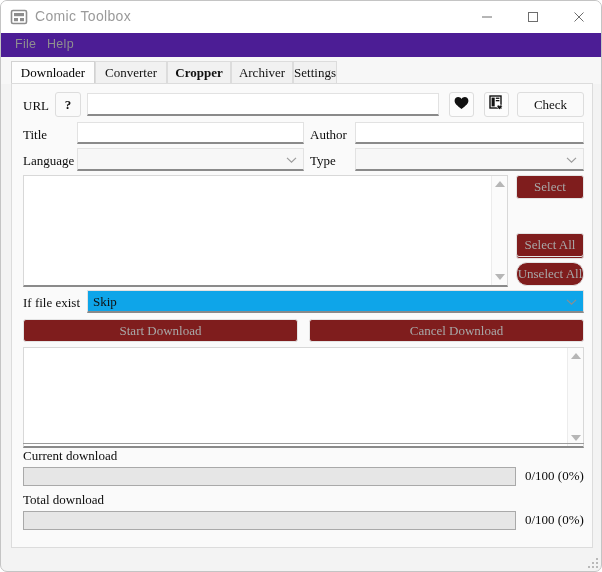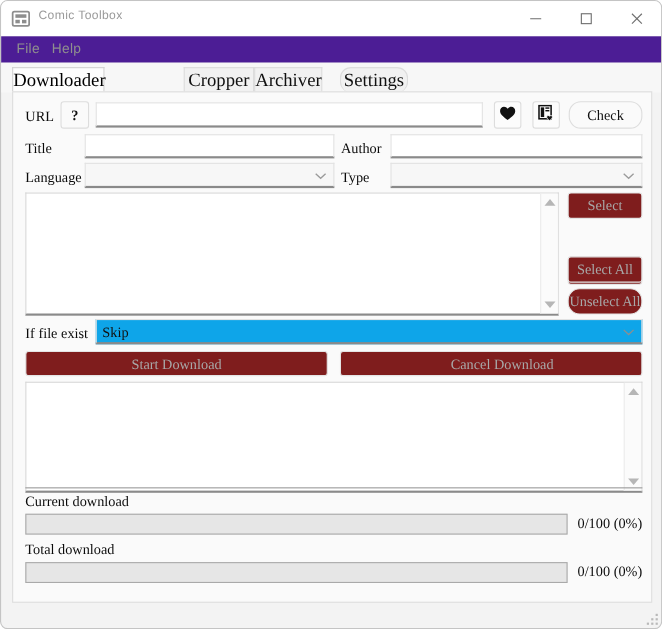--- a/index.html
+++ b/index.html
@@ -38,21 +38,21 @@
   }
   #app-icon {
     position: absolute;
     left: 9px; top: 7px;
     width: 18px; height: 18px;
   }
   #title-text {
     position: absolute;
     left: 34px; top: 7px;
     font-family: "Liberation Sans", sans-serif;
-    font-size: 11px;
+    font-size: 14px;
     color: #9a9a9a;
     letter-spacing: 0.35px;
     white-space: nowrap;
   }
   .win-btn {
     position: absolute;
     top: 0;
     width: 46px;
     height: 32px;
     cursor: default;
@@ -92,21 +92,21 @@
     background: #f7f7f7;
   }
   .tab {
     position: absolute;
     top: 4px;
     height: 23px;
     box-sizing: border-box;
     background: #f1f1f1;
     border: 1px solid #dcdcdc;
     border-bottom: none;
-    font-size: 17px;
+    font-size: 13px;
     color: #111111;
     text-align: center;
     line-height: 21px;
     cursor: default;
     white-space: nowrap;
   }
   .tab.active {
     background: #fdfdfd;
     border-color: #d2d2d2;
     height: 24px;
@@ -282,27 +282,30 @@
 
   <div id="menubar">
     <span class="menu-item" id="menu-file">File</span>
     <span class="menu-item" id="menu-help">Help</span>
   </div>
 
   <div id="tabstrip">
     <div class="tab active" style="left:10px; width:84px;">
       <span>Downloader</span>
     </div>
-    <div class="tab" style="left:166px; width:64px;">
+    <div class="tab" style="left:94px; width:72px;">
+      <span>Converter</span>
+    </div>
+    <div class="tab" style="left:166px; width:64px;font-weight:bold;">
       <span>Cropper</span>
     </div>
     <div class="tab" style="left:230px; width:62px;">
       <span>Archiver</span>
     </div>
-    <div class="tab" style="left:308px; width:62px;border-radius:10px;">
+    <div class="tab" style="left:292px; width:44px;">
       <span>Settings</span>
     </div>
   </div>
 
   <div id="panel">
 
     <span class="lbl" style="left:11px; top:14px;">URL</span>
     <div class="btn" style="left:43px; top:8px; width:26px; height:25px; font-weight:bold;">
       <span>?</span>
     </div>
@@ -321,21 +324,21 @@
         <svg width="15" height="15" viewBox="0 0 15 15">
           <rect x="1" y="1" width="11" height="12" fill="none" stroke="#111111" stroke-width="1.4"></rect>
           <rect x="2.6" y="2.6" width="3.1" height="8.8" fill="#111111"></rect>
           <rect x="6.8" y="2.6" width="3.6" height="1.3" fill="#111111"></rect>
           <rect x="6.8" y="5" width="3.6" height="1.3" fill="#111111"></rect>
           <path d="M10.6 14.6 C8.9 13.3 8 12.6 8 11.5 C8 10.6 8.6 10 9.4 10 C9.9 10 10.4 10.3 10.6 10.7 C10.9 10.3 11.3 10 11.8 10 C12.6 10 13.2 10.6 13.2 11.5 C13.2 12.6 12.3 13.3 10.6 14.6 Z" fill="#111111" stroke="#ffffff" stroke-width="0.8"></path>
         </svg>
       </span>
     </div>
 
-    <div class="btn" style="left:505px; top:8px; width:67px; height:25px;border-radius:11px;">
+    <div class="btn" style="left:505px; top:8px; width:67px; height:25px;">
       <span>Check</span>
     </div>
 
     <span class="lbl" style="left:11px; top:43px;">Title</span>
     <input class="tinput" style="left: 65px; top: 38px; width: 227px; height: 22px;" value="">
 
     <span class="lbl" style="left:298px; top:43px;">Author</span>
     <input class="tinput" style="left: 343px; top: 38px; width: 229px; height: 22px;" value="">
 
     <span class="lbl" style="left:11px; top:69px;">Language</span>

